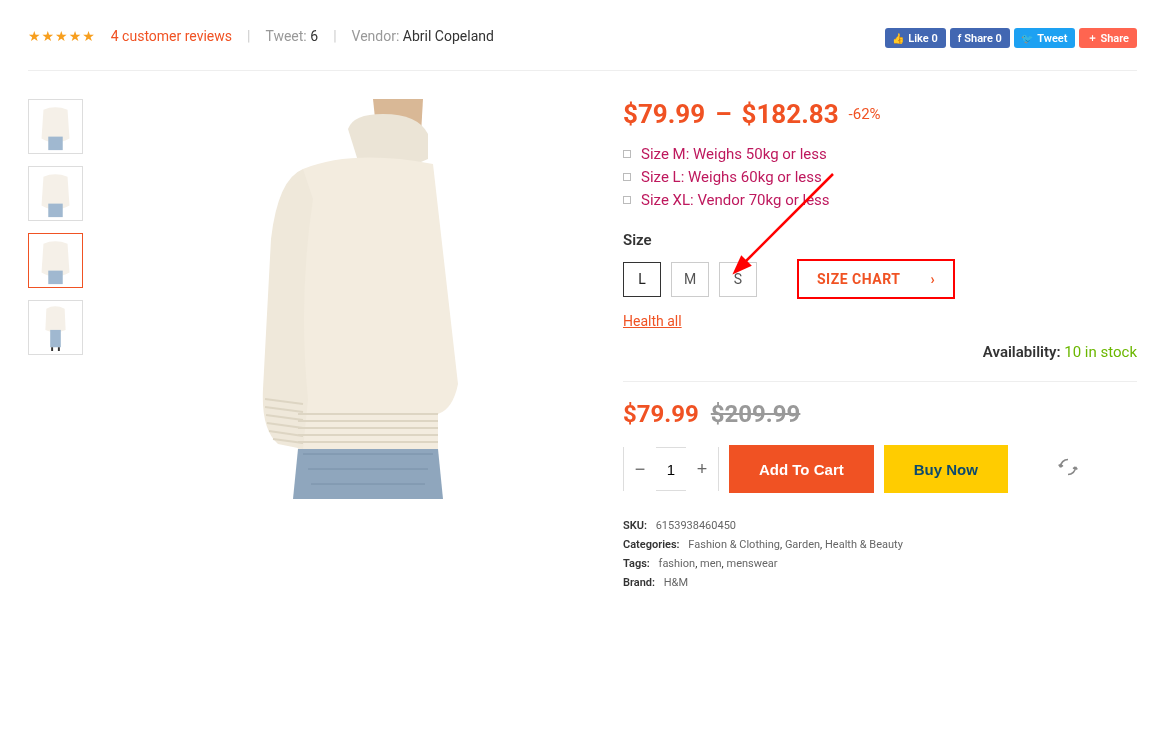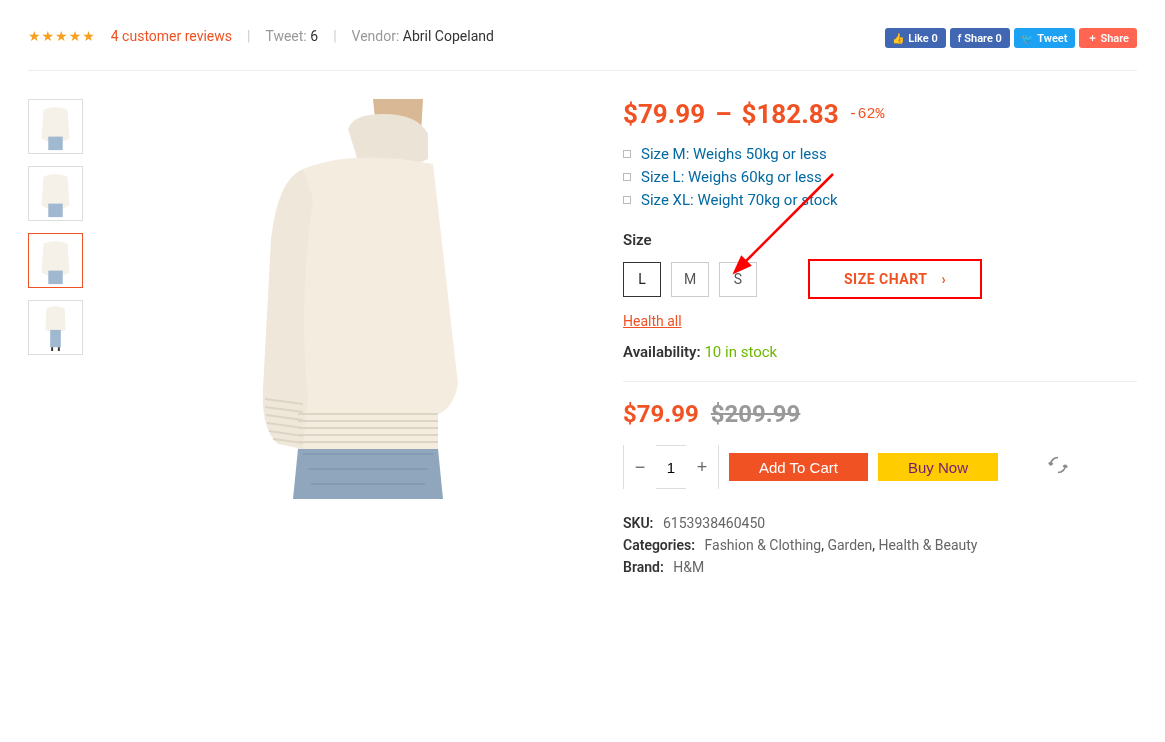--- a/index.html
+++ b/index.html
@@ -30,56 +30,56 @@
     .thumbs { display: flex; flex-direction: column; gap: 12px; }
     .thumb { width: 55px; height: 55px; border: 1px solid #ddd; cursor: pointer; background: #fafafa; display: flex; align-items: center; justify-content: center; }
     .thumb.active { border: 1px solid #f05223; }
     .thumb svg { width: 100%; height: 100%; }
 
     .main-image { width: 480px; height: 430px; display: flex; align-items: flex-start; justify-content: center; overflow: hidden; }
     .main-image svg { width: 300px; height: 420px; }
 
     .info { flex: 1; min-width: 0; position: relative; }
     .price-range { font-size: 26px; font-weight: 700; color: #f05223; display: flex; align-items: center; gap: 10px; margin-bottom: 16px; }
-    .discount { font-size: 15px; color: #f05223; font-weight: 400; font-family: Liberation Mono, monospace; }
+    .discount { font-size: 15px; color: #f05223; font-weight: 400; }
 
     .bullets { list-style: none; margin-bottom: 22px; }
-    .bullets li { display: flex; align-items: center; gap: 10px; font-size: 15px; color: #0369a1; margin-bottom: 5px; }
+    .bullets li { display: flex; align-items: center; gap: 10px; font-size: 15px; color: #be185d; margin-bottom: 5px; }
     .bullets li::before { content: ""; display: inline-block; width: 6px; height: 6px; border: 1px solid #bbb; }
 
     .size-label { font-weight: 600; font-size: 15px; margin-bottom: 10px; }
     .size-row { display: flex; align-items: center; gap: 10px; margin-bottom: 12px; }
     .size-opt { width: 38px; height: 35px; border: 1px solid #ccc; display: flex; align-items: center; justify-content: center; font-size: 14px; color: #555; cursor: pointer; background: #fff; }
     .size-opt.selected { border-color: #333; color: #222; }
 
-    .size-chart-box { border: 2px solid #ff0000; padding: 10px 34px; margin-left: 41px; display: flex; align-items: center; gap: 14px; color: #f05223; font-weight: 700; font-size: 14px; letter-spacing: 0.5px; cursor: pointer; }
+    .size-chart-box { border: 2px solid #ff0000; padding: 10px 18px; margin-left: 30px; display: flex; align-items: center; gap: 30px; color: #f05223; font-weight: 700; font-size: 14px; letter-spacing: 0.5px; cursor: pointer; }
     .chev { color: #f05223; font-size: 14px; }
 
     .clear-all { color: #f05223; text-decoration: underline; font-size: 14px; cursor: pointer; display: inline-block; margin-bottom: 14px; }
 
-    .avail { font-size: 15px; margin-bottom: 20px; }
+    .avail { font-size: 15px; margin-bottom: 20px; text-align: right; }
     .avail-label { font-weight: 600; }
     .avail-stock { color: #6bb700; }
 
     hr.thin { border: none; border-top: 1px solid #eee; margin: 14px 0 18px; }
 
     .final-price { font-size: 24px; font-weight: 700; margin-bottom: 17px; }
     .final-price .sale { color: #f05223; }
     .final-price .orig { color: #999; text-decoration: line-through; margin-left: 6px; }
 
     .actions { display: flex; gap: 10px; align-items: center; margin-bottom: 26px; }
     .qty { display: flex; align-items: center; border: 1px solid #ddd; height: 44px; }
     .qty button { width: 32px; height: 44px; border: none; background: #fff; font-size: 18px; color: #666; cursor: pointer; }
     .qty input { width: 30px; text-align: center; border: none; font-size: 15px; outline: none; }
-    .btn { height: 28px; padding: 0 30px; border: none; font-size: 15px; font-weight: 400; cursor: pointer; }
+    .btn { height: 48px; padding: 0 30px; border: none; font-size: 15px; font-weight: 700; cursor: pointer; }
     .btn-cart { background: #f05223; color: #fff; }
-    .btn-buy { background: #ffcc00; color: #701a75; }
+    .btn-buy { background: #ffcc00; color: #0c4a6e; }
     .compare-icon { margin-left: 40px; color: #888; cursor: pointer; }
 
-    .meta-rows { font-size: 14px; color: #333; }
+    .meta-rows { font-size: 11px; color: #333; }
     .meta-rows .row { margin-bottom: 6px; }
     .meta-rows .label { font-weight: 600; margin-right: 6px; }
     .meta-rows a { color: #666; text-decoration: none; }
 
     
     .arrow { position: absolute; top: 65px; left: 695px; pointer-events: none; }
   </style>
 </head>
 <body>
 
@@ -196,21 +196,21 @@
       <div class="price-range">
         <span>$79.99</span>
         <span>–</span>
         <span>$182.83</span>
         <span class="discount">-62%</span>
       </div>
 
       <ul class="bullets">
         <li>Size M: Weighs 50kg or less</li>
         <li>Size L: Weighs 60kg or less</li>
-        <li>Size XL: Weight 70kg or stock</li>
+        <li>Size XL: Vendor 70kg or less</li>
       </ul>
 
       <div class="size-label">Size</div>
       <div class="size-row">
         <div class="size-opt selected">L</div>
         <div class="size-opt">M</div>
         <div class="size-opt">S</div>
         <div class="size-chart-box">
           <span>SIZE CHART</span>
           <span class="chev">›</span>
@@ -251,20 +251,26 @@
           <span class="label">SKU:</span>
           <span style="color:#666">6153938460450</span>
         </div>
         <div class="row">
           <span class="label">Categories:</span>
           <a>Fashion &amp; Clothing</a>,
           <a>Garden</a>,
           <a>Health &amp; Beauty</a>
         </div>
         <div class="row">
+          <span class="label">Tags:</span>
+          <a>fashion</a>,
+          <a>men</a>,
+          <a>menswear</a>
+        </div>
+        <div class="row">
           <span class="label">Brand:</span>
           <a>H&amp;M</a>
         </div>
       </div>
     </div>
 
     <svg class="arrow" width="120" height="120">
       <defs>
         <marker id="ah" markerWidth="10" markerHeight="10" refX="2" refY="3" orient="auto">
           <path d="M0,0 L0,6 L8,3 Z" fill="#ff0000"></path>

